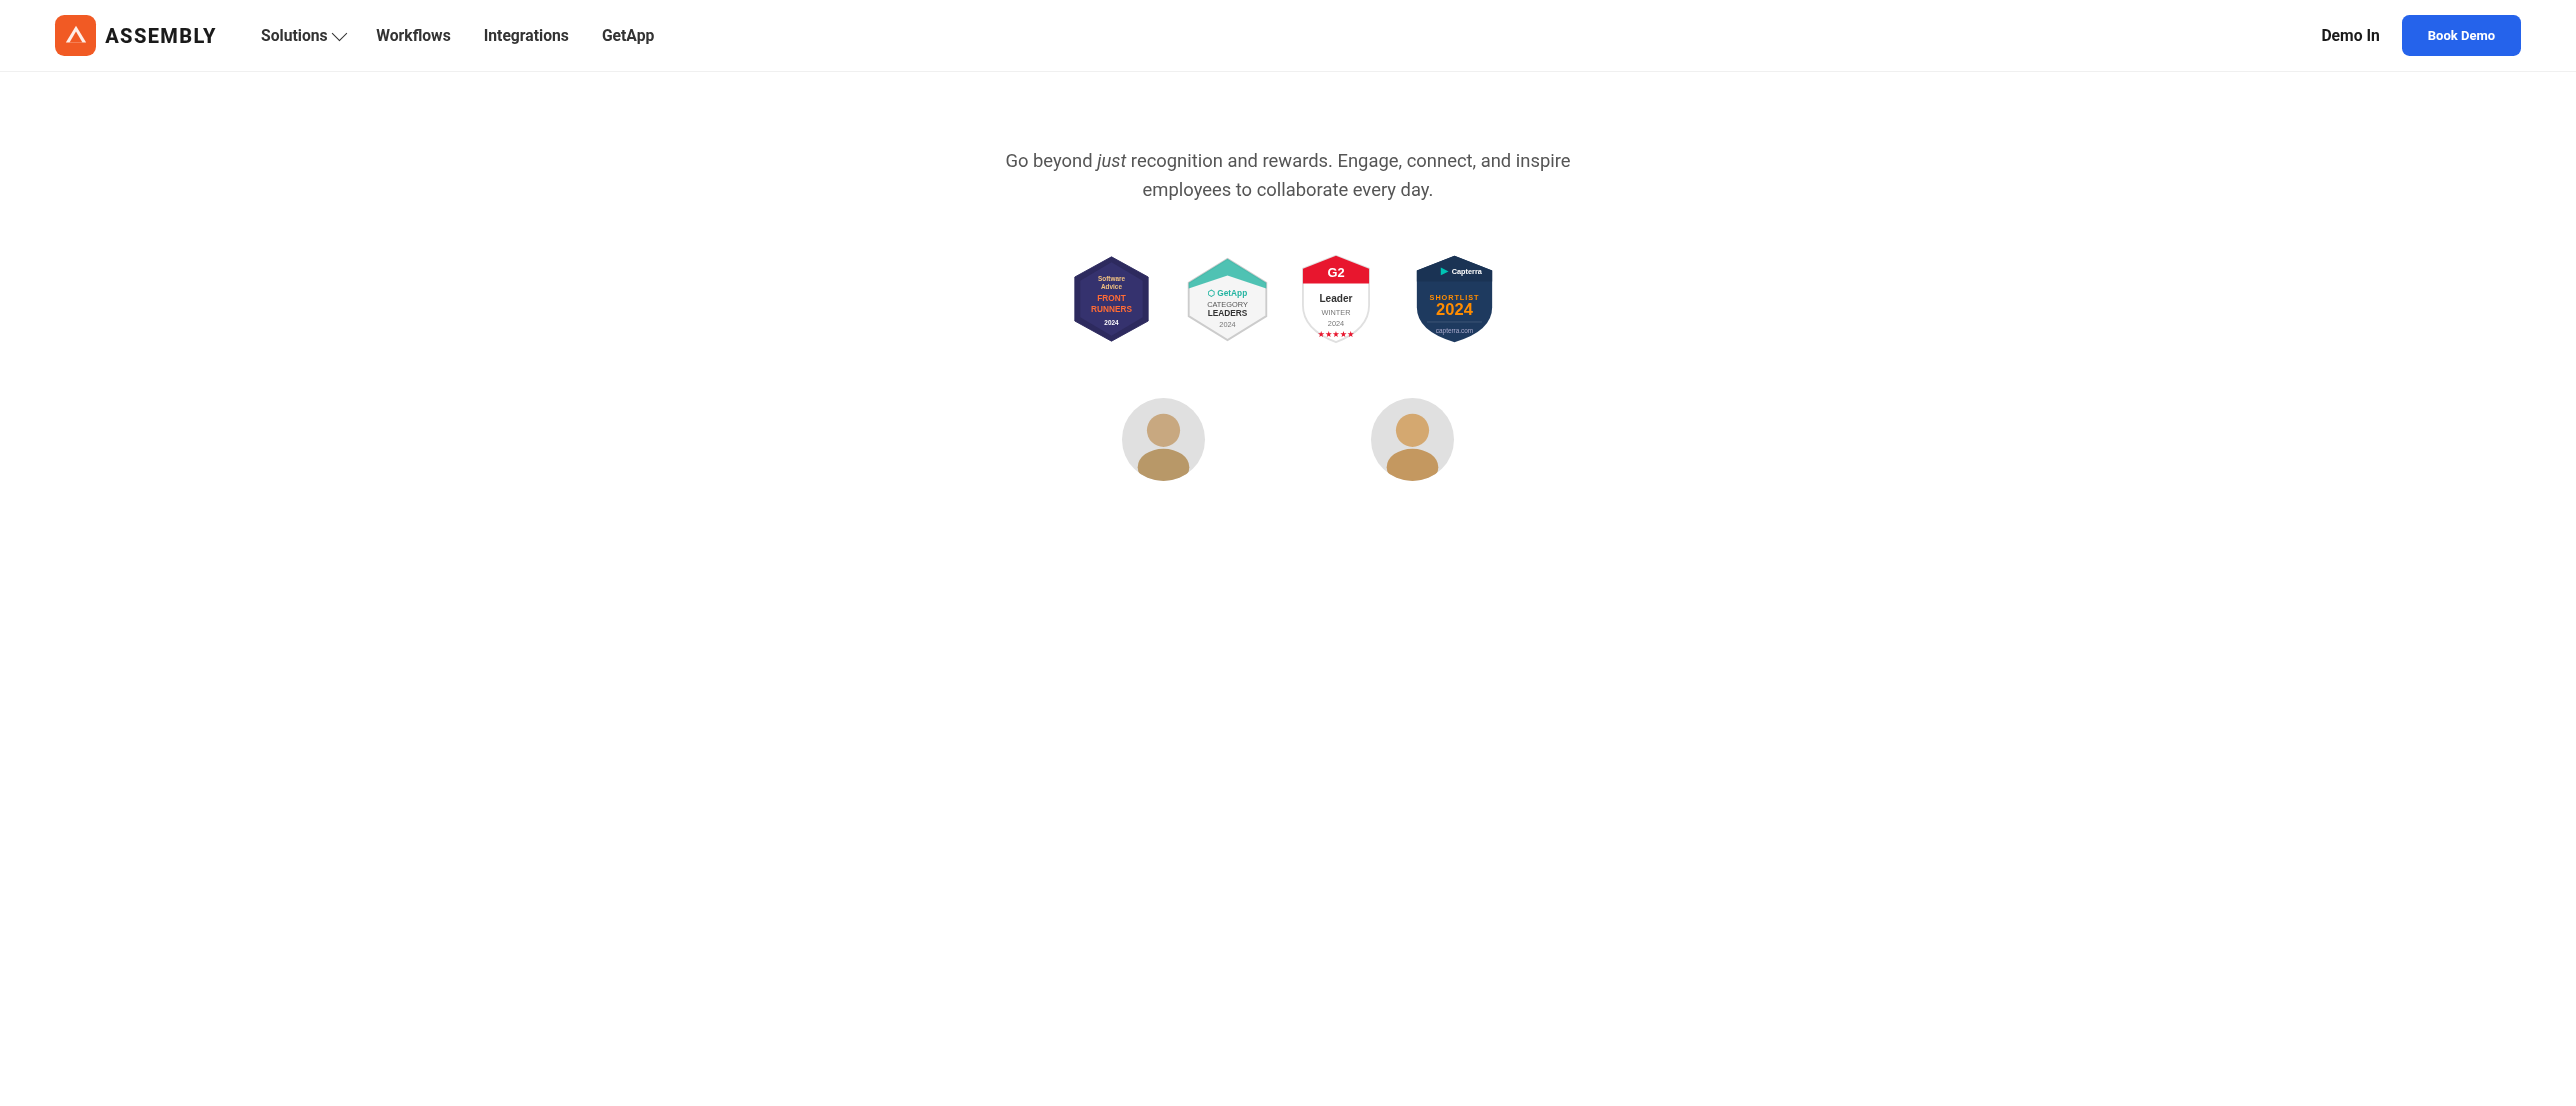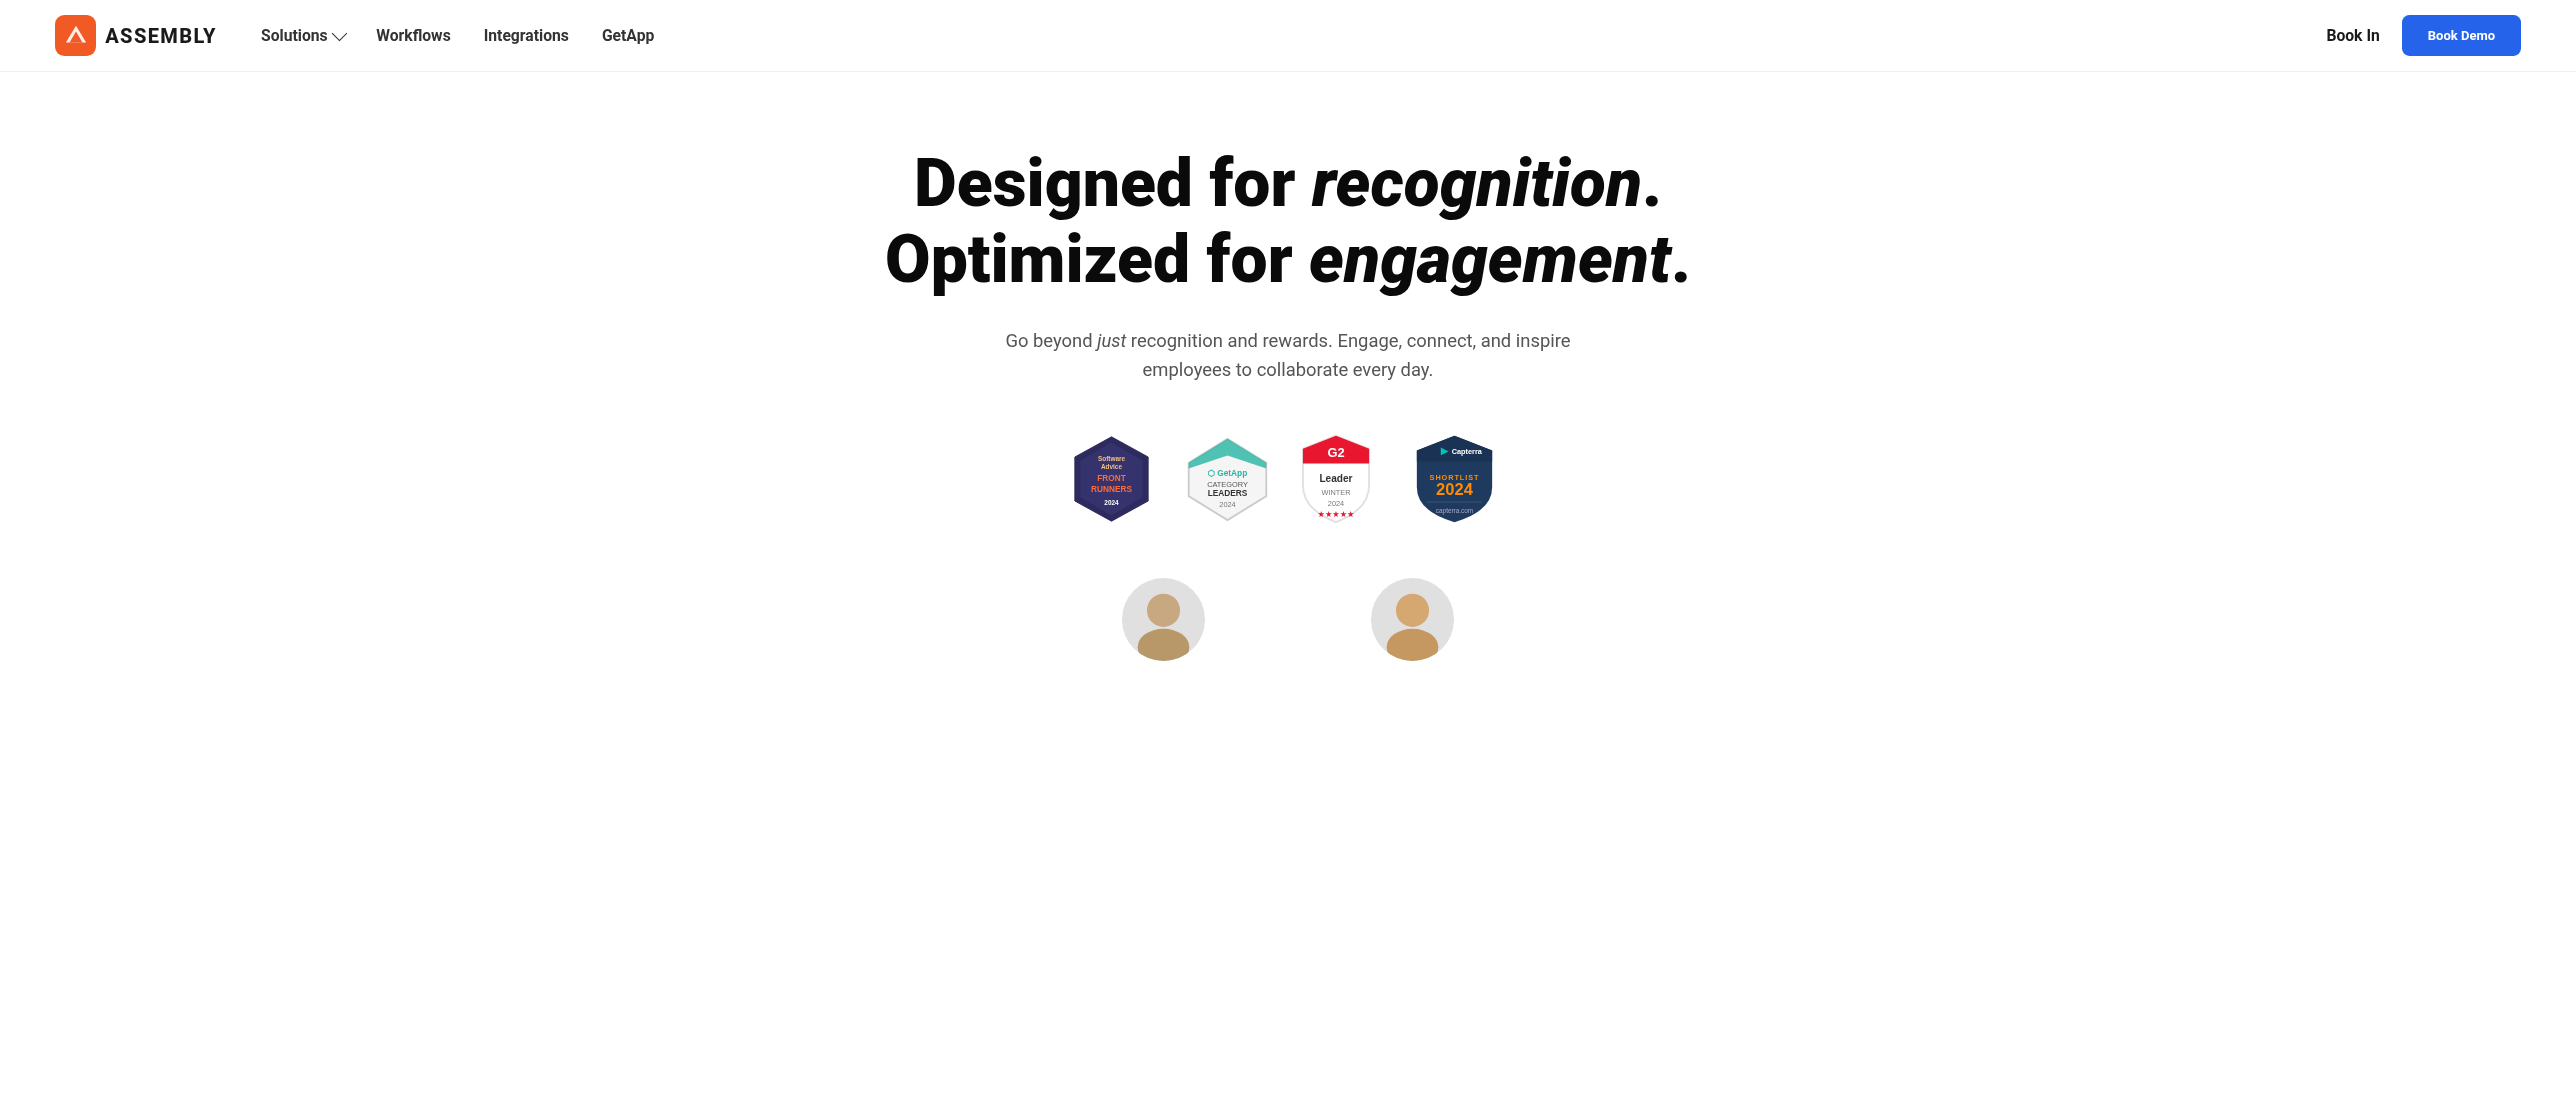--- a/index.html
+++ b/index.html
@@ -250,31 +250,26 @@
       </li>
       <li>
         <a href="#">
           <span>GetApp</span>
         </a>
       </li>
     </ul>
   </div>
 
   <div class="nav-right">
-    <a href="#" class="sign-in-btn">Book In</a>
+    <a href="#" class="sign-in-btn">Demo In</a>
     <a href="#" class="book-demo-btn-nav">Book Demo</a>
   </div>
 </nav>
 
 <section class="hero">
-  <h1 class="hero-title">
-    <span>Designed for </span><em>recognition</em><span>.</span>
-    <br>
-    <span>Optimized for </span><em>engagement</em><span>.</span>
-  </h1>
 
   <p class="hero-subtitle">
     Go beyond <em>just</em> recognition and rewards. Engage, connect, and inspire employees to collaborate every day.
   </p>
 
   <div class="badges-row">
 
     <div class="badge badge-software-advice">
       <svg width="81" height="88" viewBox="0 0 88 96">
 

